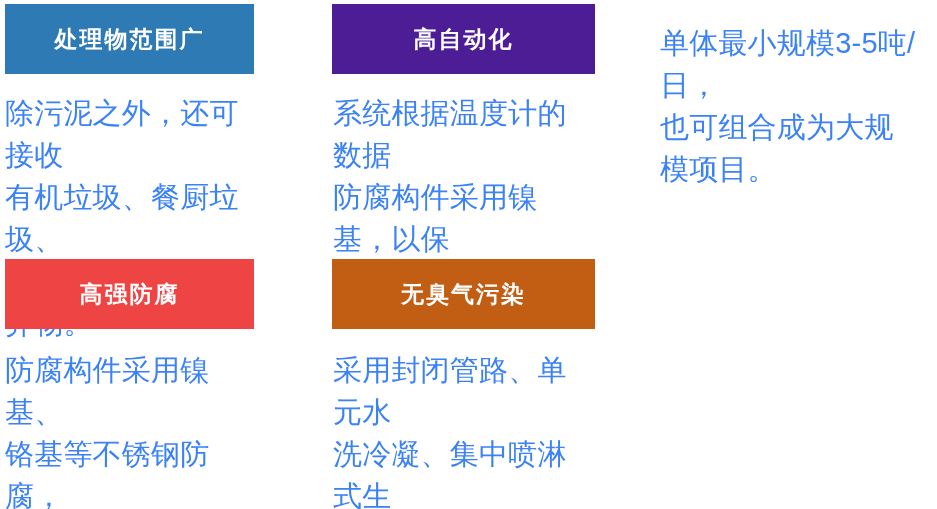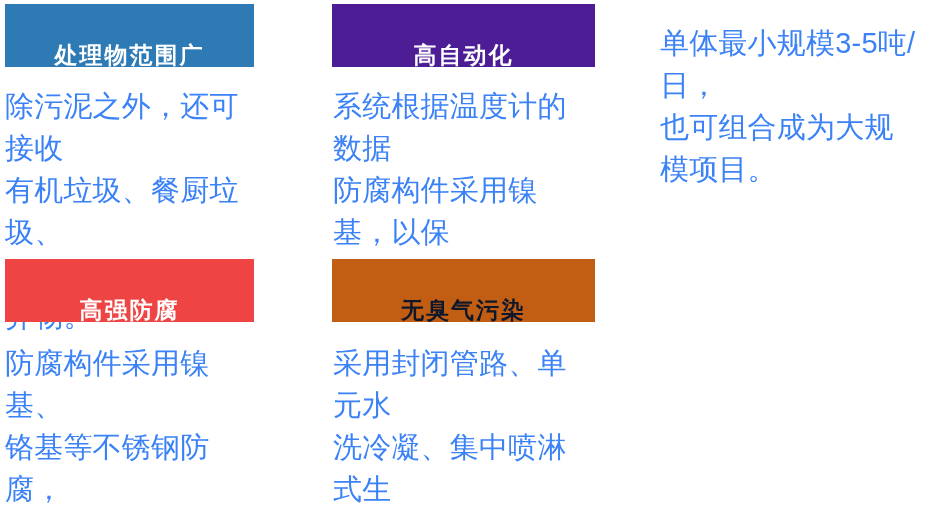--- a/index.html
+++ b/index.html
@@ -37,23 +37,23 @@
   .card.col-1 { grid-column: 1; }
   .card.col-2 { grid-column: 3; }
   .card.col-3 { grid-column: 5; }
   .card.row-1 { grid-row: 1; }
   .card.row-2 { grid-row: 2; }
 
   .card.row-1 { height: 255px; }
   .card.row-2 { height: 250px; }
 
   .card-header {
-    height: 63px;
+    height: 70px;
     display: flex;
-    align-items: flex-end;
+    align-items: center;
     justify-content: center;
     flex: 0 0 auto;
   }
 
   .card-title {
     color: #ffffff;
     font-size: 23px;
     font-weight: bold;
     letter-spacing: 2px;
     line-height: 1;
@@ -109,21 +109,21 @@
       <span class="card-title" style="color: rgb(255, 255, 255);">高强防腐</span>
     </div>
     <div class="card-body">防腐构件采用镍基、
 铬基等不锈钢防腐，
 且增加30%的防腐材料
 厚度。</div>
   </div>
 
   <div class="card col-2 row-2">
     <div class="card-header" style="background: rgb(194, 94, 20);">
-      <span class="card-title" style="color: #0f172a;">无臭气污染</span>
+      <span class="card-title" style="color: #ffffff;">无臭气污染</span>
     </div>
     <div class="card-body">采用封闭管路、单元水
 洗冷凝、集中喷淋式生
 物处理。</div>
   </div>
 
 
 </div>
 
 </body></html>

